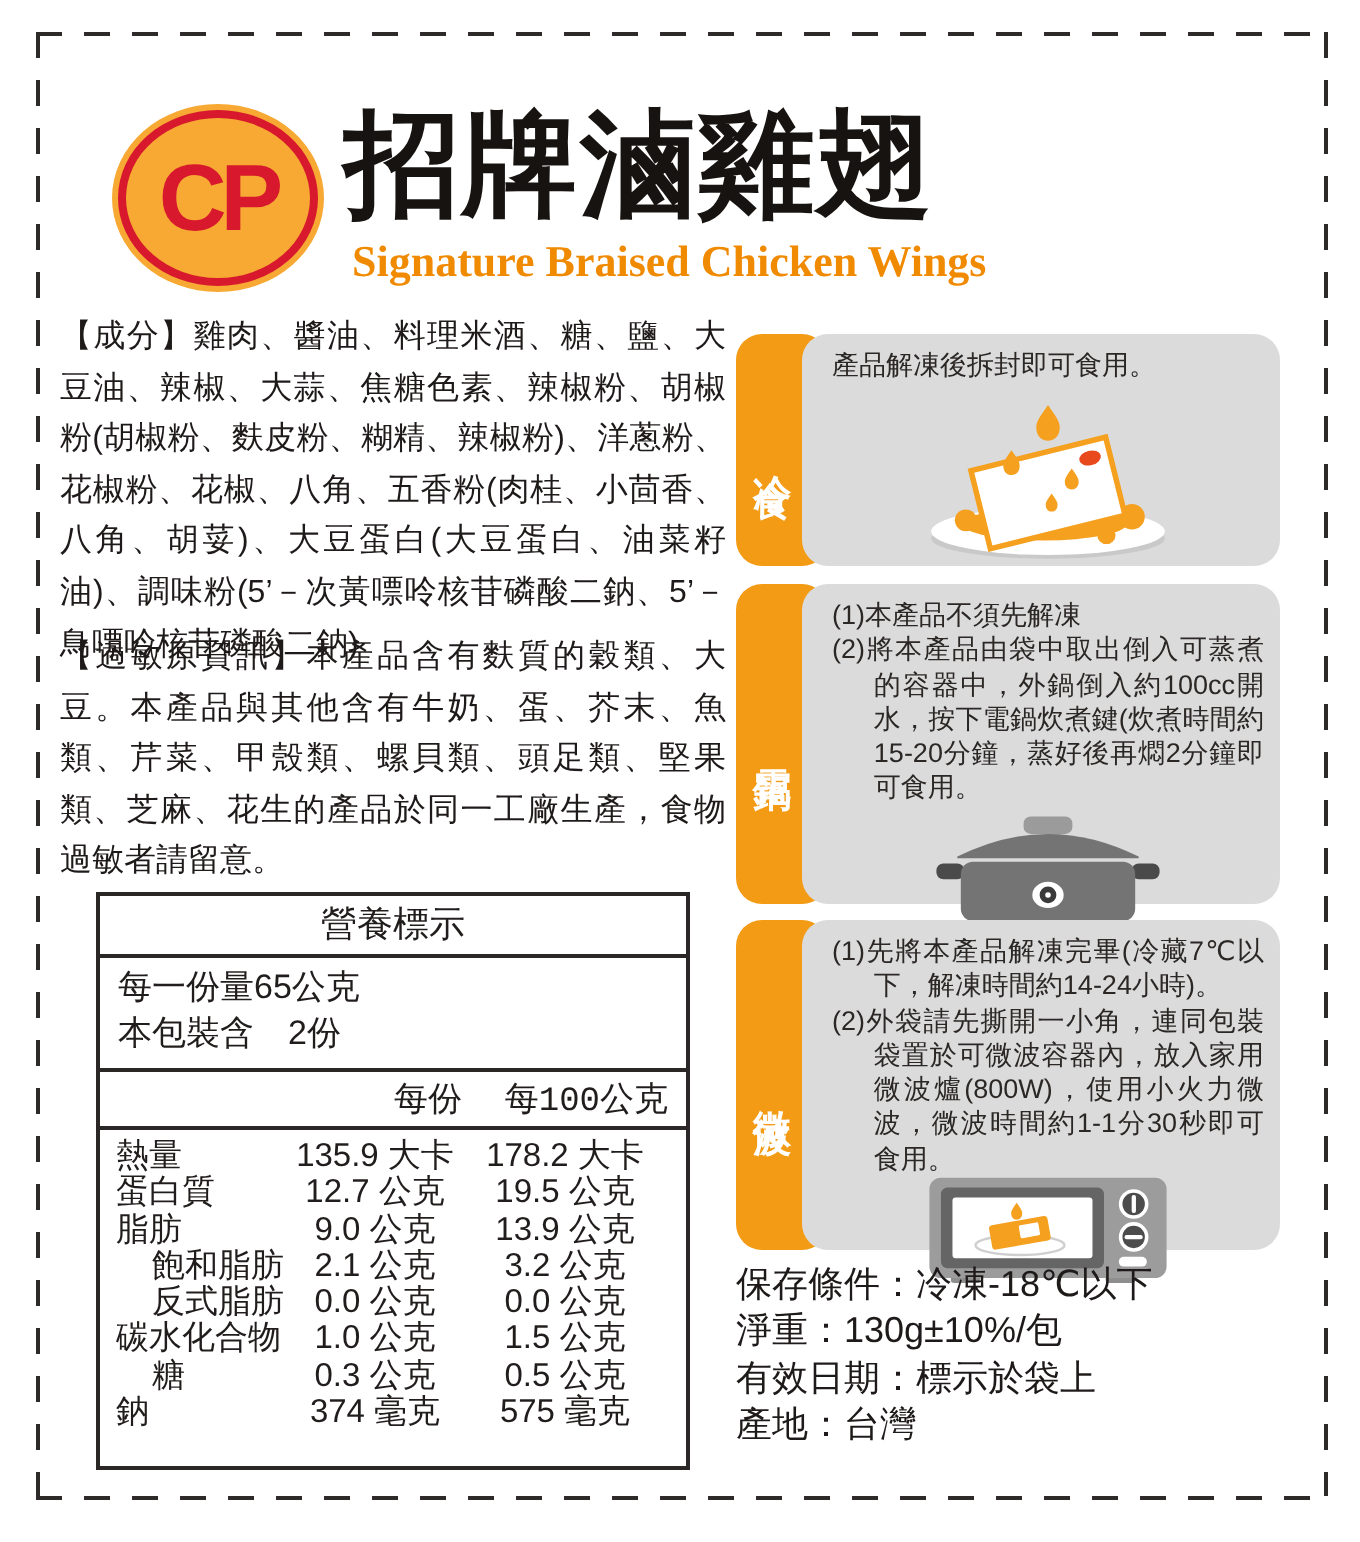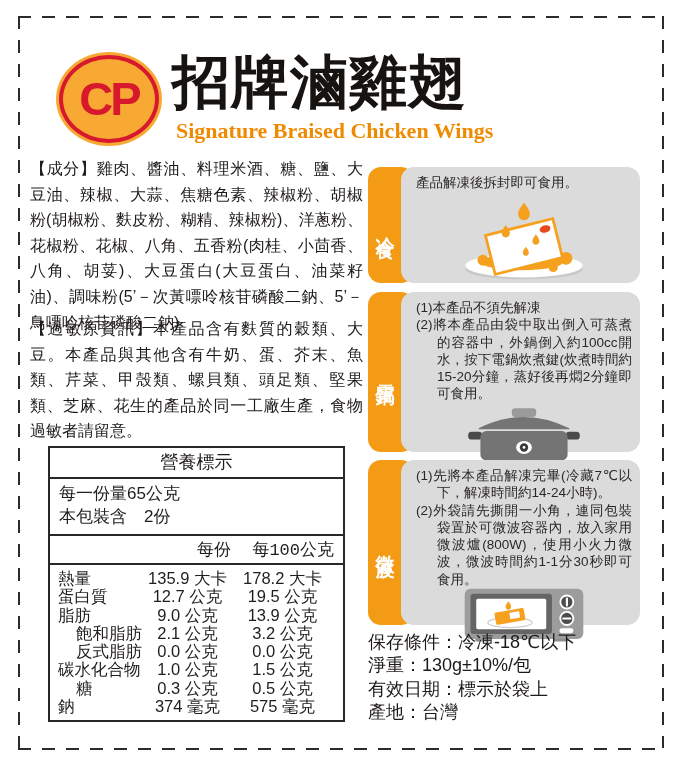--- a/index.html
+++ b/index.html
@@ -29,21 +29,21 @@
   .para { left:30px; width:333px; font-size:16px; line-height:25.6px; text-align:justify; color:#1e1a19; }
   .ingredients { top:156px; }
   .allergen { top:316px; }
 
   
   .ntable { left:48px; top:446px; width:297px; border:2px solid #2b2726; background:#fff; font-size:17px; }
   .nt-title { text-align:center; padding:2px 0 3px; border-bottom:2px solid #2b2726; font-size:18px; }
   .nt-serving { padding:3px 9px 6px; line-height:23px; border-bottom:2px solid #2b2726; }
   .nt-cols { display:grid; grid-template-columns:1fr 95px 103px; padding:2px 9px 2px 8px; border-bottom:2px solid #2b2726; }
   .nt-cols span { text-align:right;font-family:Liberation Mono, monospace; }
-  .nt-body { padding:4px 9px 5px 0; }
+  .nt-body { padding:4px 9px 18px 0; }
   .nt-row { display:grid; grid-template-columns:1fr 87px 103px; font-size:16.5px; line-height:18.3px; }
   .nt-row .lbl { padding-left:8px; }
   .nt-row.indent .lbl { padding-left:26px; }
   .nt-row .val { text-align:center; }
 
   
   .panel { left:368px; width:272px; }
   .p1 { top:167px; height:116px; }
   .p2 { top:292px; height:160px; }
   .p3 { top:460px; height:165px; }

